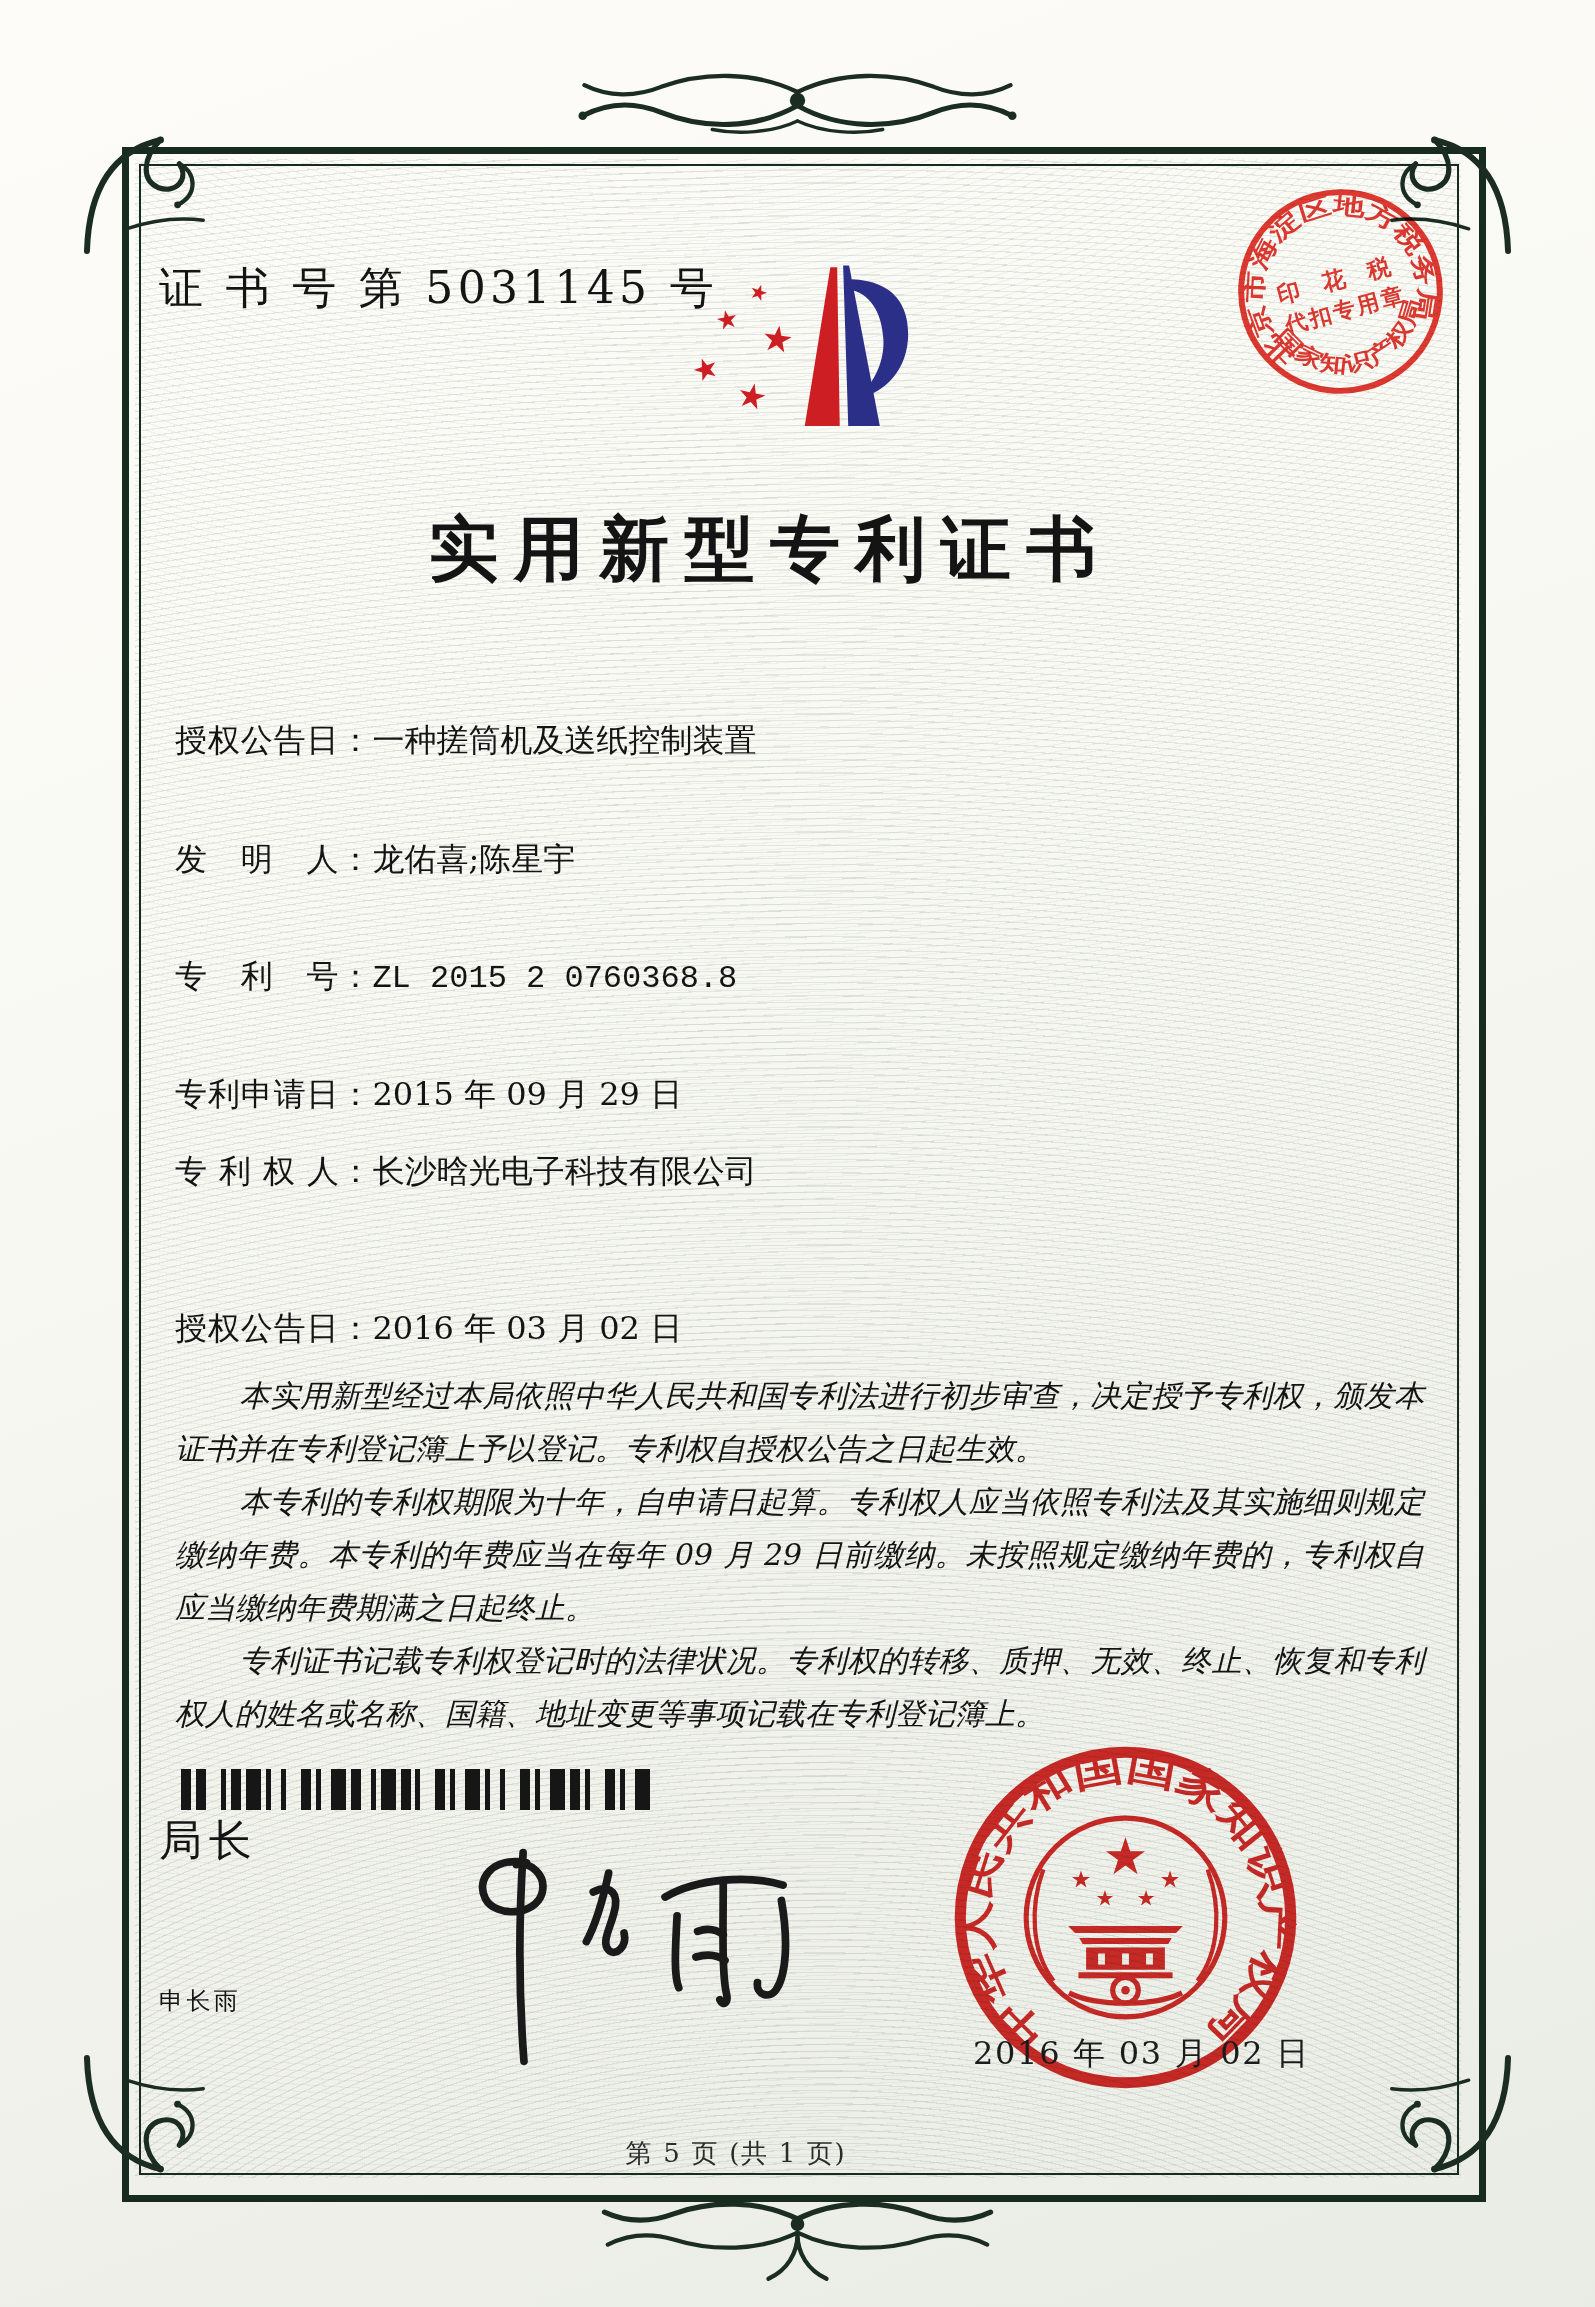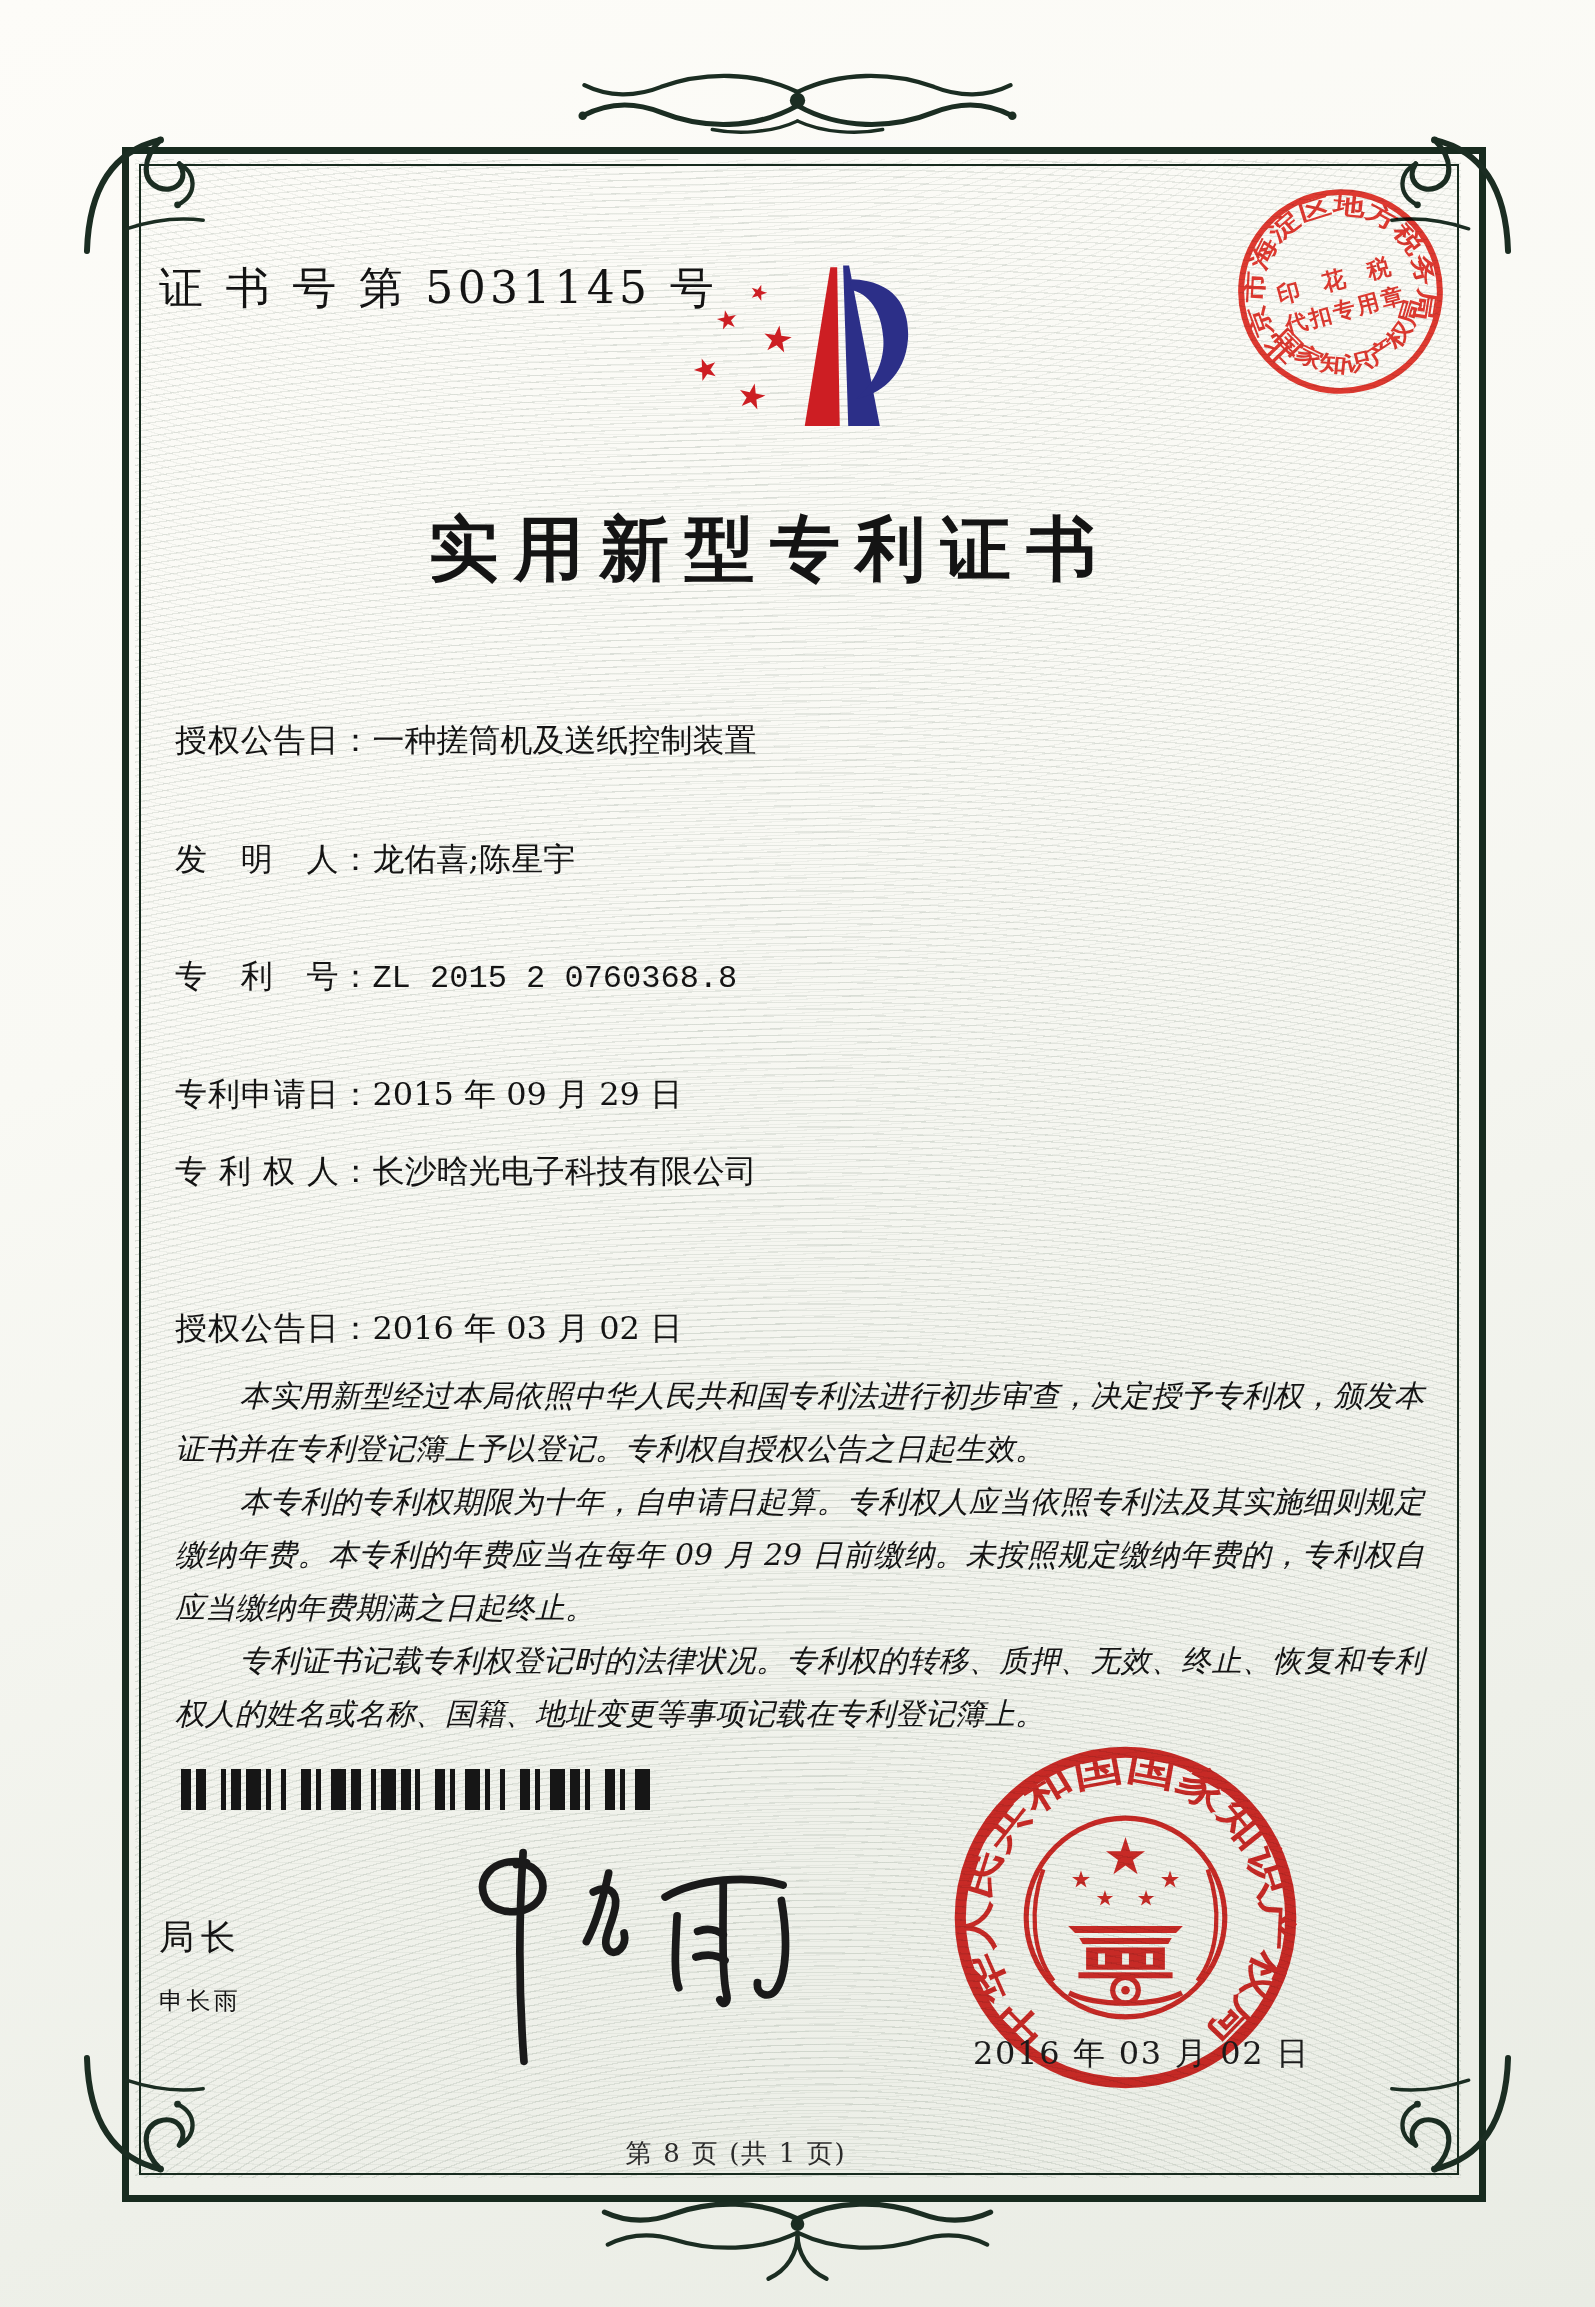--- a/index.html
+++ b/index.html
@@ -21,21 +21,21 @@
   .cert-number{position:absolute;left:159px;top:259px;font-size:44px;letter-spacing:4.3px;z-index:2;}
   .logo{position:absolute;left:680px;top:257px;width:229px;height:192px;z-index:2;}
   .tax-stamp{position:absolute;left:1230px;top:181px;width:221px;height:221px;z-index:3;opacity:.93;mix-blend-mode:multiply;}
   .title{position:absolute;left:0;top:503px;width:1540px;text-align:center;font-size:70px;font-weight:700;letter-spacing:15.4px;z-index:2;}
   .fields{position:absolute;left:175px;top:0;z-index:2;}
   .frow{position:absolute;left:0;white-space:nowrap;font-size:32px;}
   .frow .lab{letter-spacing:0.9px;}
   .paras{position:absolute;left:175px;top:1369px;width:1249px;font-size:30px;line-height:53px;text-align:justify;z-index:2;font-style:italic;}
   .paras p{margin:0;text-indent:2.15em;}
   .barcode{position:absolute;left:181px;top:1769px;width:469px;height:41px;display:flex;z-index:2;}
-  .sig-title{position:absolute;left:159px;top:1914px;font-size:35px;letter-spacing:6.8px;z-index:2;}
+  .sig-title{position:absolute;left:159px;top:1812px;font-size:43px;letter-spacing:6.8px;z-index:2;}
   .sig-name{position:absolute;left:159px;top:1985px;font-size:24px;letter-spacing:3.4px;z-index:2;}
   .sig-script{position:absolute;left:441px;top:1837px;width:402px;height:257px;z-index:2;}
   .main-seal{position:absolute;left:944px;top:1736px;width:363px;height:363px;z-index:3;opacity:.95;mix-blend-mode:multiply;}
   .seal-date{position:absolute;left:973px;top:2032px;font-size:32px;letter-spacing:1.7px;z-index:4;color:#1b1b1b;}
   .footer{position:absolute;left:565px;top:2136px;width:342px;text-align:center;font-size:26px;letter-spacing:1.7px;z-index:2;color:#2b2b2b;}
   svg text{font-family:"DejaVu Serif","Liberation Serif",serif;}
 </style>
 </head>
 <body>
 
@@ -276,16 +276,16 @@
           <circle cx="212" cy="297" r="15" stroke="#d3201d" stroke-width="6"></circle>
           <path d="M116,156 C100,200 102,252 128,286" stroke="#d3201d" stroke-width="5"></path>
           <path d="M308,156 C324,200 322,252 296,286" stroke="#d3201d" stroke-width="5"></path>
           <path d="M146,300 C178,316 246,316 278,300" stroke="#d3201d" stroke-width="6"></path>
         </g>
       </g>
     </svg>
   </div>
   <div class="seal-date">2016 年 03 月 02 日</div>
 
-  <div class="footer">第 8 页 (共 1 页)</div>
+  <div class="footer">第 5 页 (共 1 页)</div>
 
 </div>
 
 
 </body></html>

